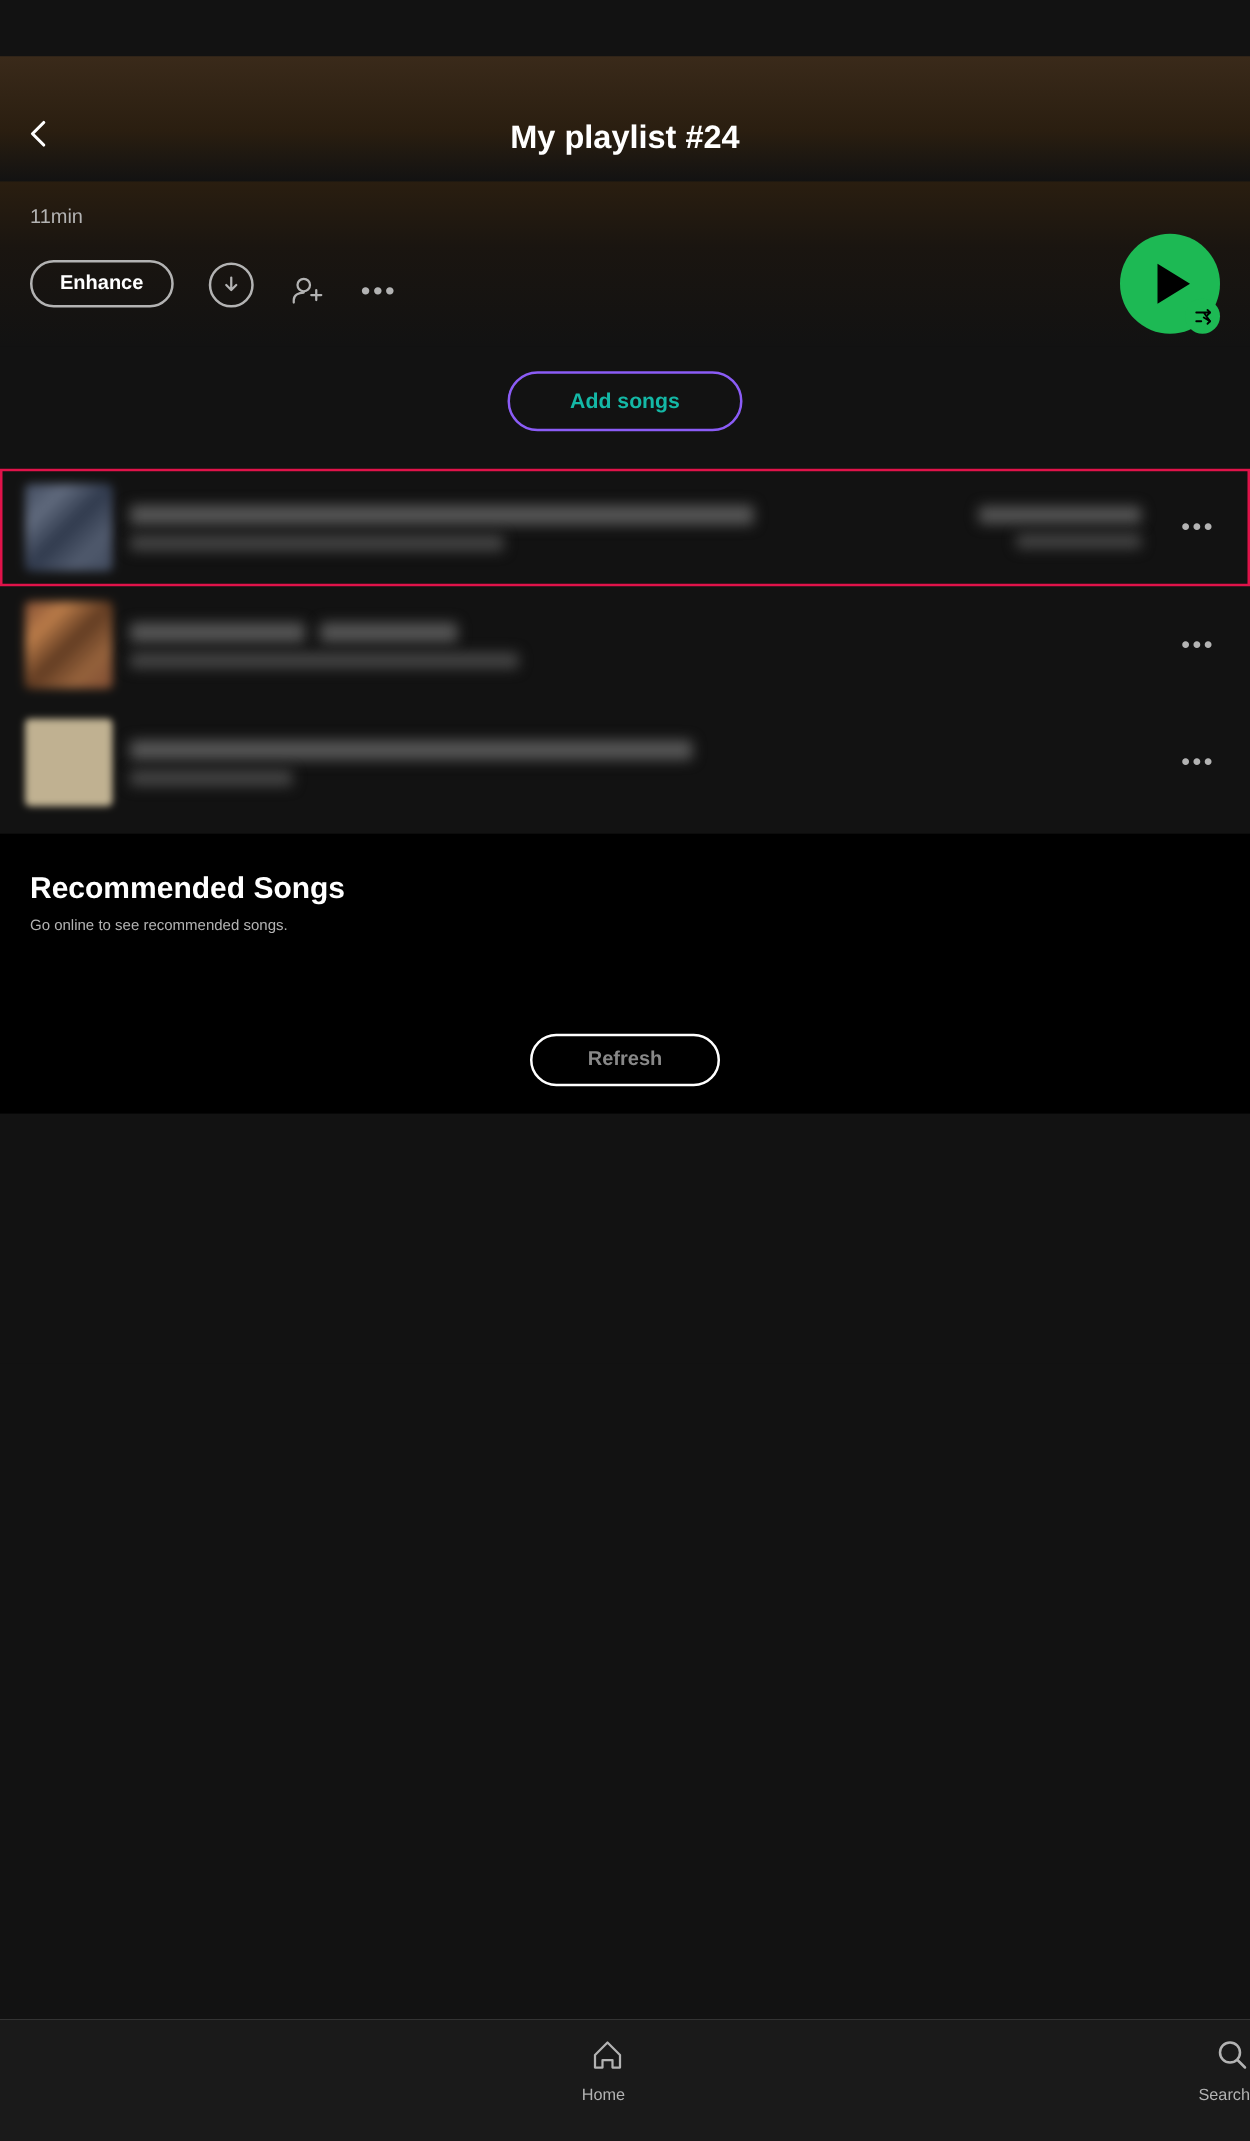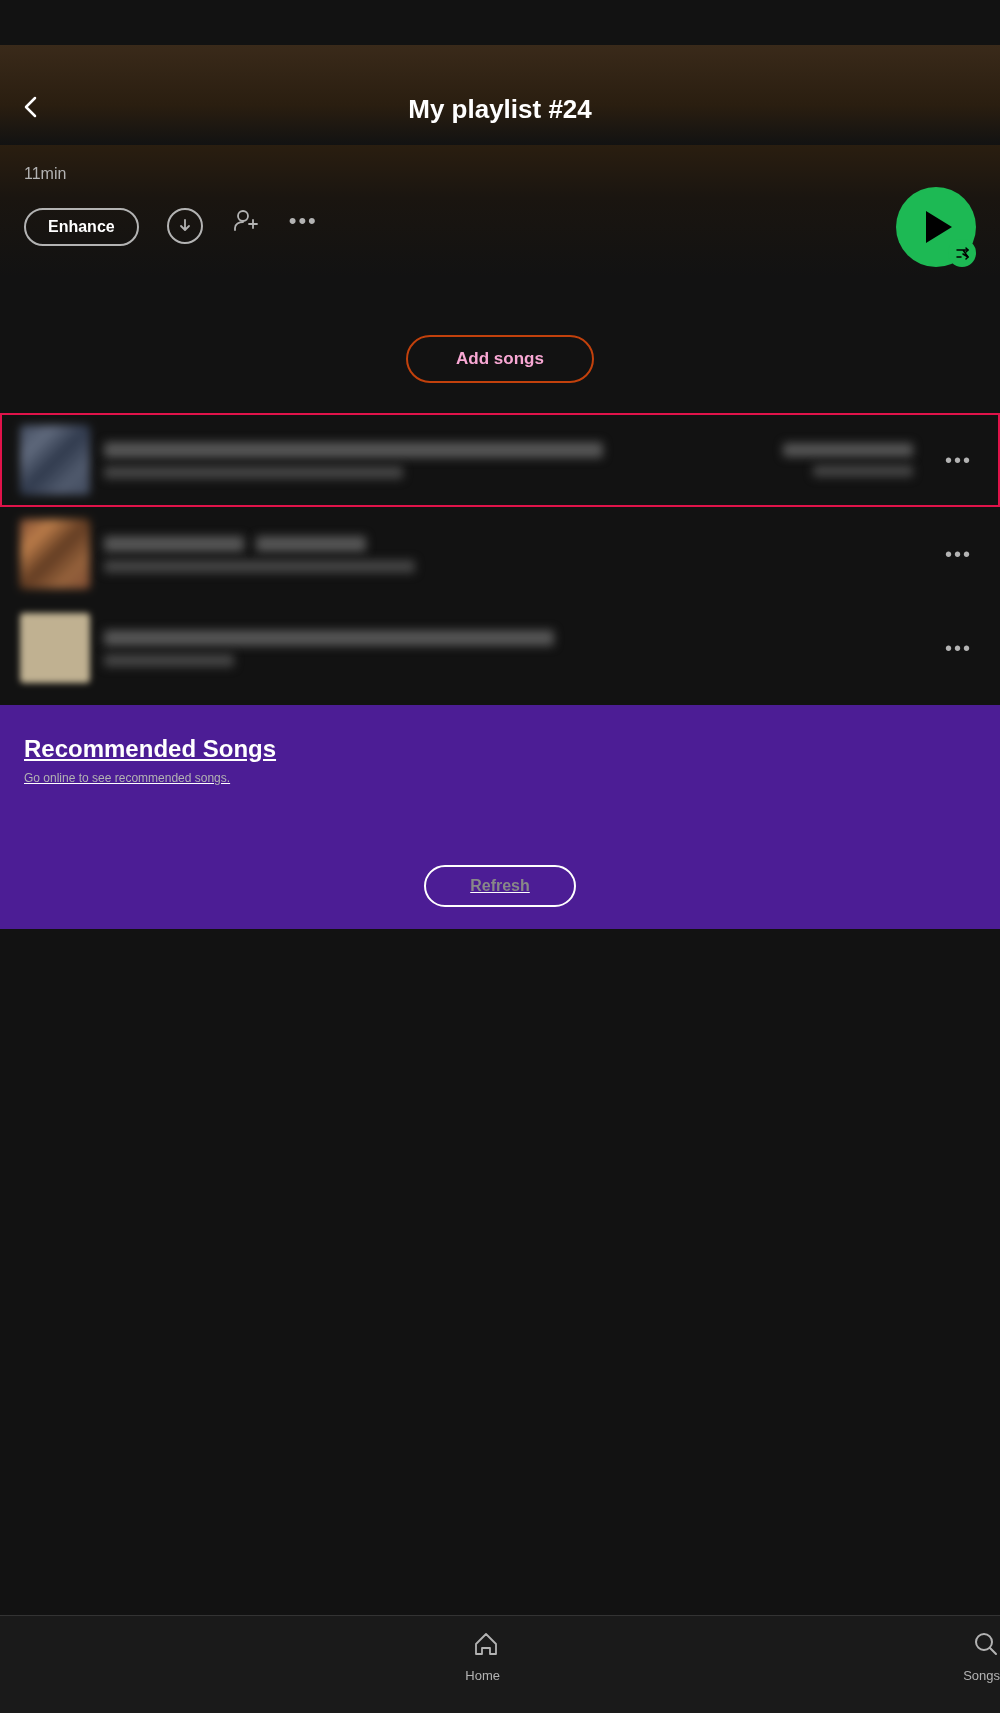--- a/index.html
+++ b/index.html
@@ -58,21 +58,21 @@
 
     .action-row {
       display: flex;
       align-items: center;
       justify-content: space-between;
       position: relative;
     }
 
     .action-row-left {
       display: flex;
-      align-items: flex-start;
+      align-items: flex-end;
       gap: 28px;
     }
 
     .enhance-btn {
       background: transparent;
       border: 2px solid #b3b3b3;
       border-radius: 30px;
       color: #fff;
       font-size: 16px;
       font-weight: 700;
@@ -154,28 +154,27 @@
     
     .add-songs-container {
       display: flex;
       justify-content: center;
       padding: 20px 0 30px 0;
       background: #121212;
     }
 
     .add-songs-btn {
       background: transparent;
-      border: 2px solid #c2410c;
+      border: 2px solid #8b5cf6;
       border-radius: 30px;
-      color: #f9a8d4;
+      color: #14b8a6;
       font-size: 17px;
       font-weight: 700;
       padding: 12px 48px;
       cursor: pointer;
-      margin-top: 38px;
     }
 
     
     .song-list {
       background: #121212;
       padding: 0 0 10px 0;
     }
 
     .song-item {
       display: flex;
@@ -258,22 +257,21 @@
       color: #b3b3b3;
       font-size: 20px;
       cursor: pointer;
       padding: 8px;
       letter-spacing: 2px;
     }
 
     
     .recommended-section {
       padding: 30px 24px 20px 24px;
-      background: #4c1d95;
-      text-decoration: underline;
+      background: #000000;
     }
 
     .recommended-title {
       font-size: 24px;
       font-weight: 700;
       color: #fff;
       margin-bottom: 8px;
     }
 
     .recommended-sub {
@@ -451,17 +449,17 @@
     <span class="nav-label">Home</span>
   </div>
 
   <div class="nav-item">
     <span class="nav-icon">
       <svg width="28" height="28" viewBox="0 0 28 28" fill="none">
         <circle cx="12" cy="12" r="8" stroke="#b3b3b3" stroke-width="2"></circle>
         <path d="M18 18 L24 24" stroke="#b3b3b3" stroke-width="2" stroke-linecap="round"></path>
       </svg>
     </span>
-    <span class="nav-label">Songs</span>
+    <span class="nav-label">Search</span>
   </div>
 
 
 </nav>
 
 </body></html>

